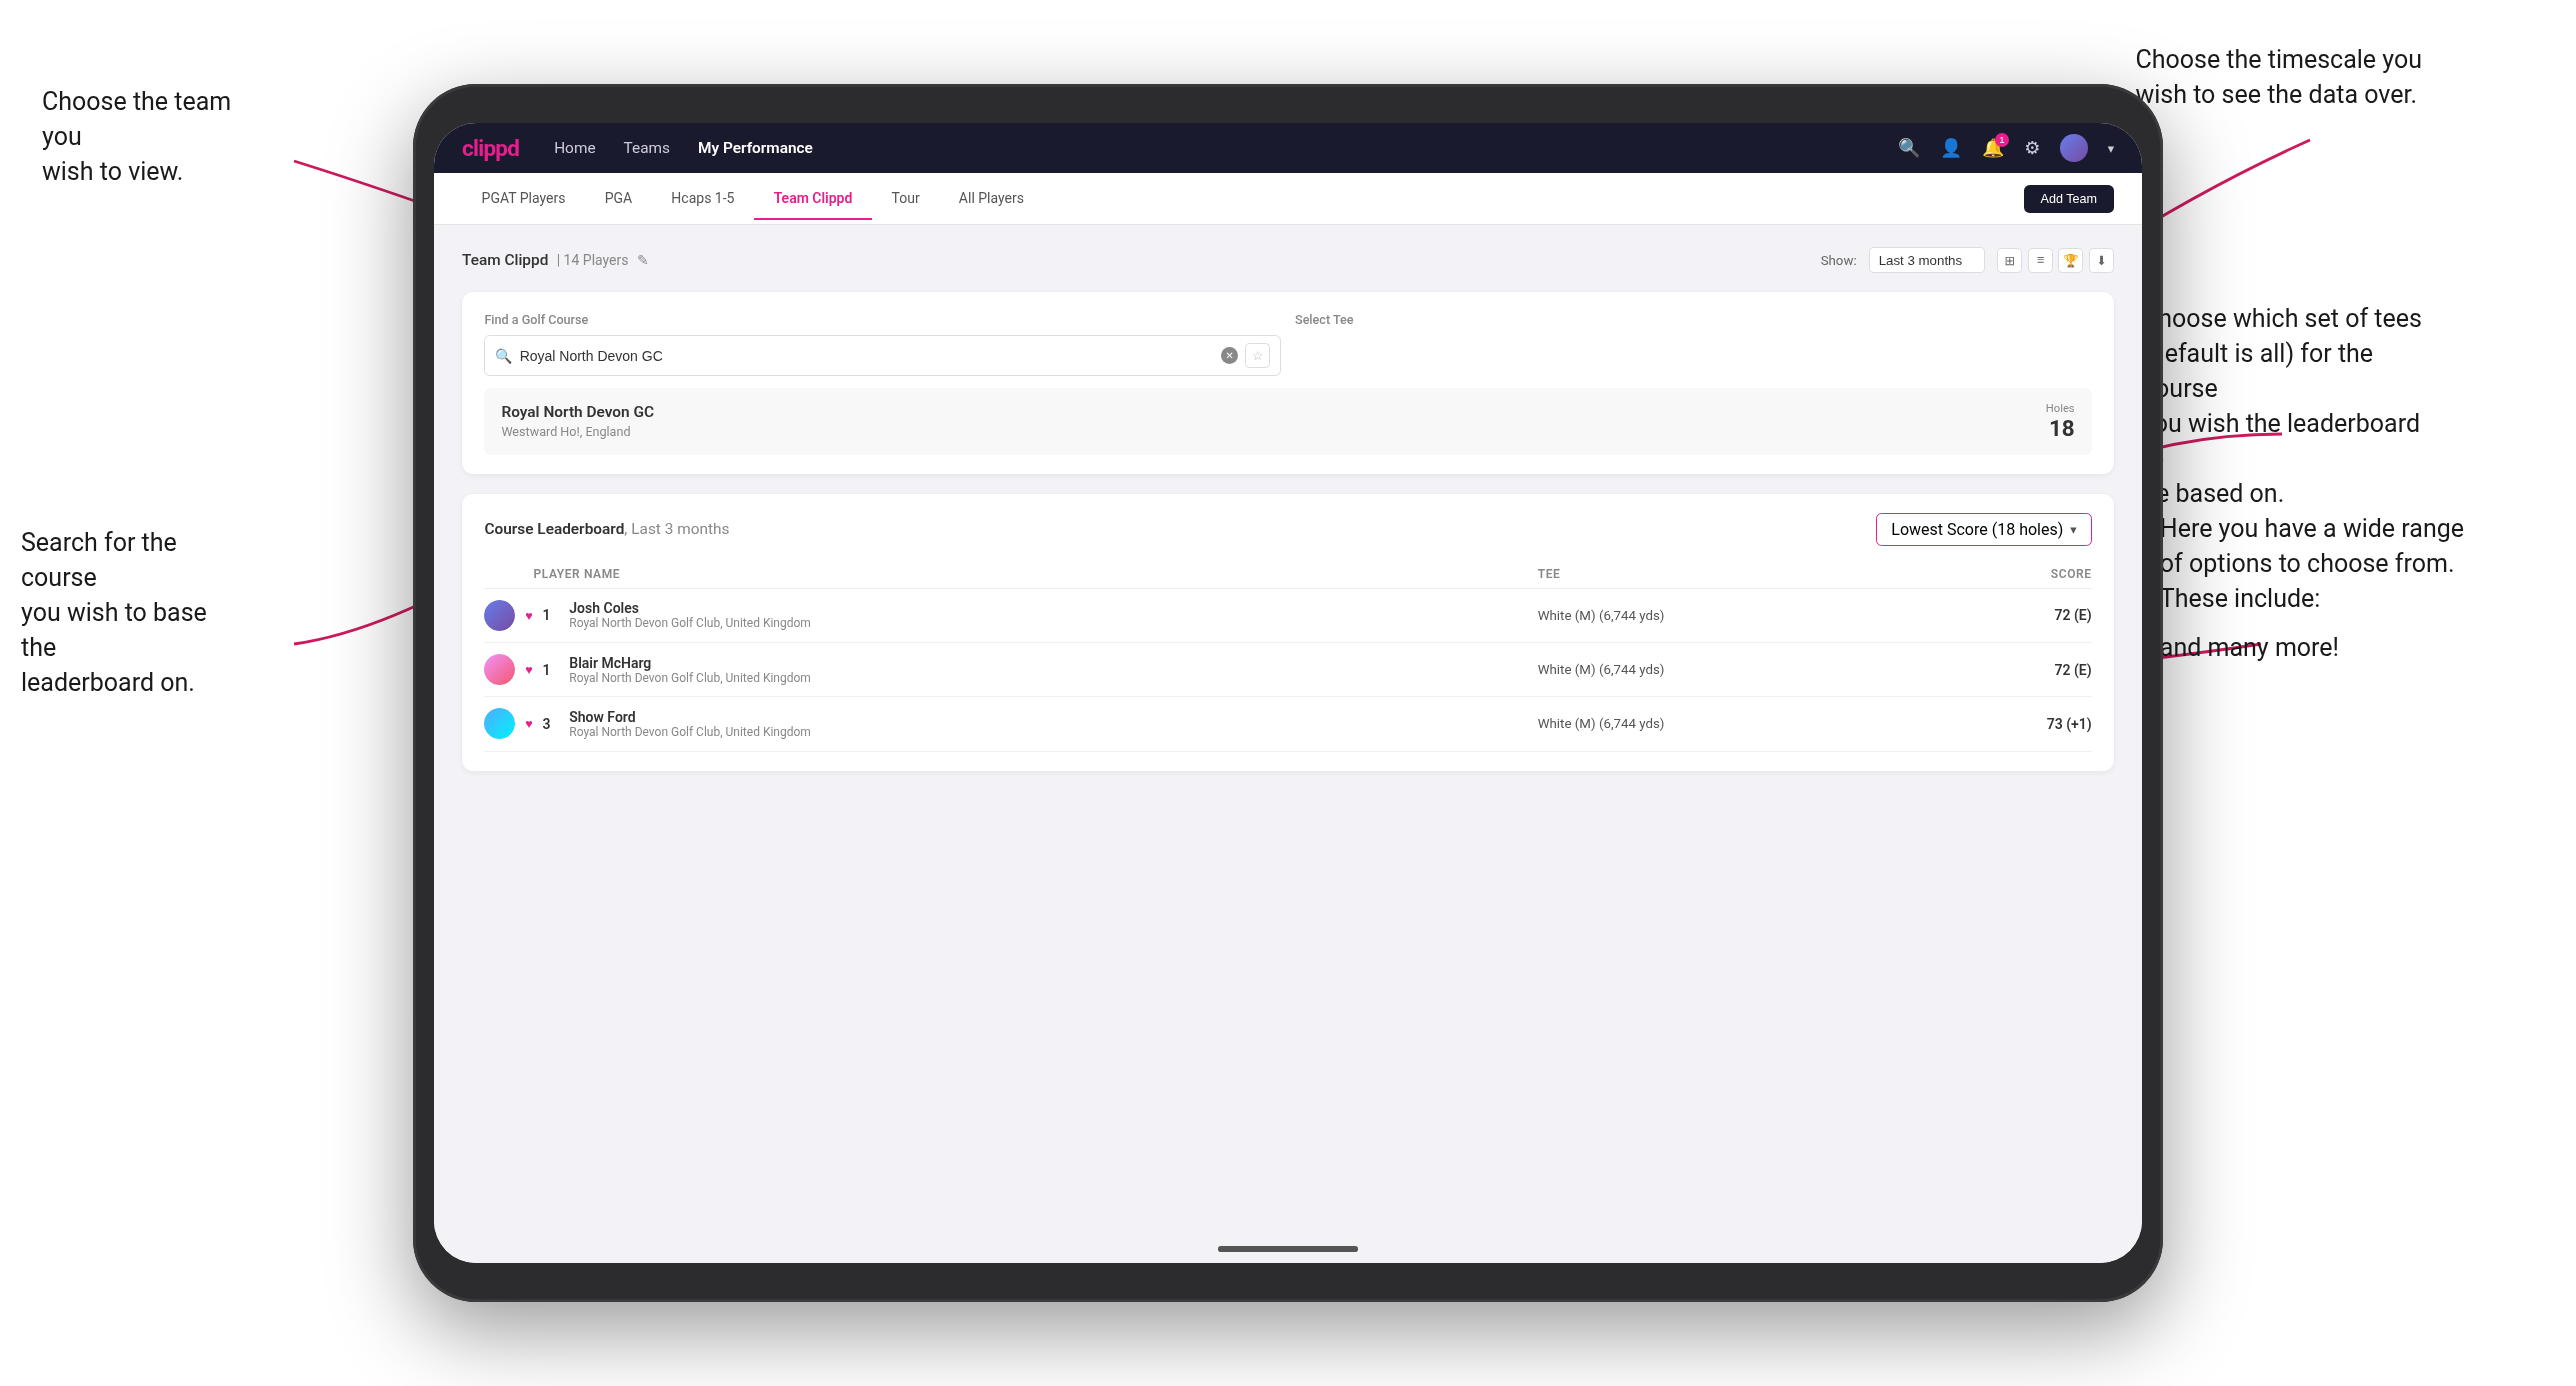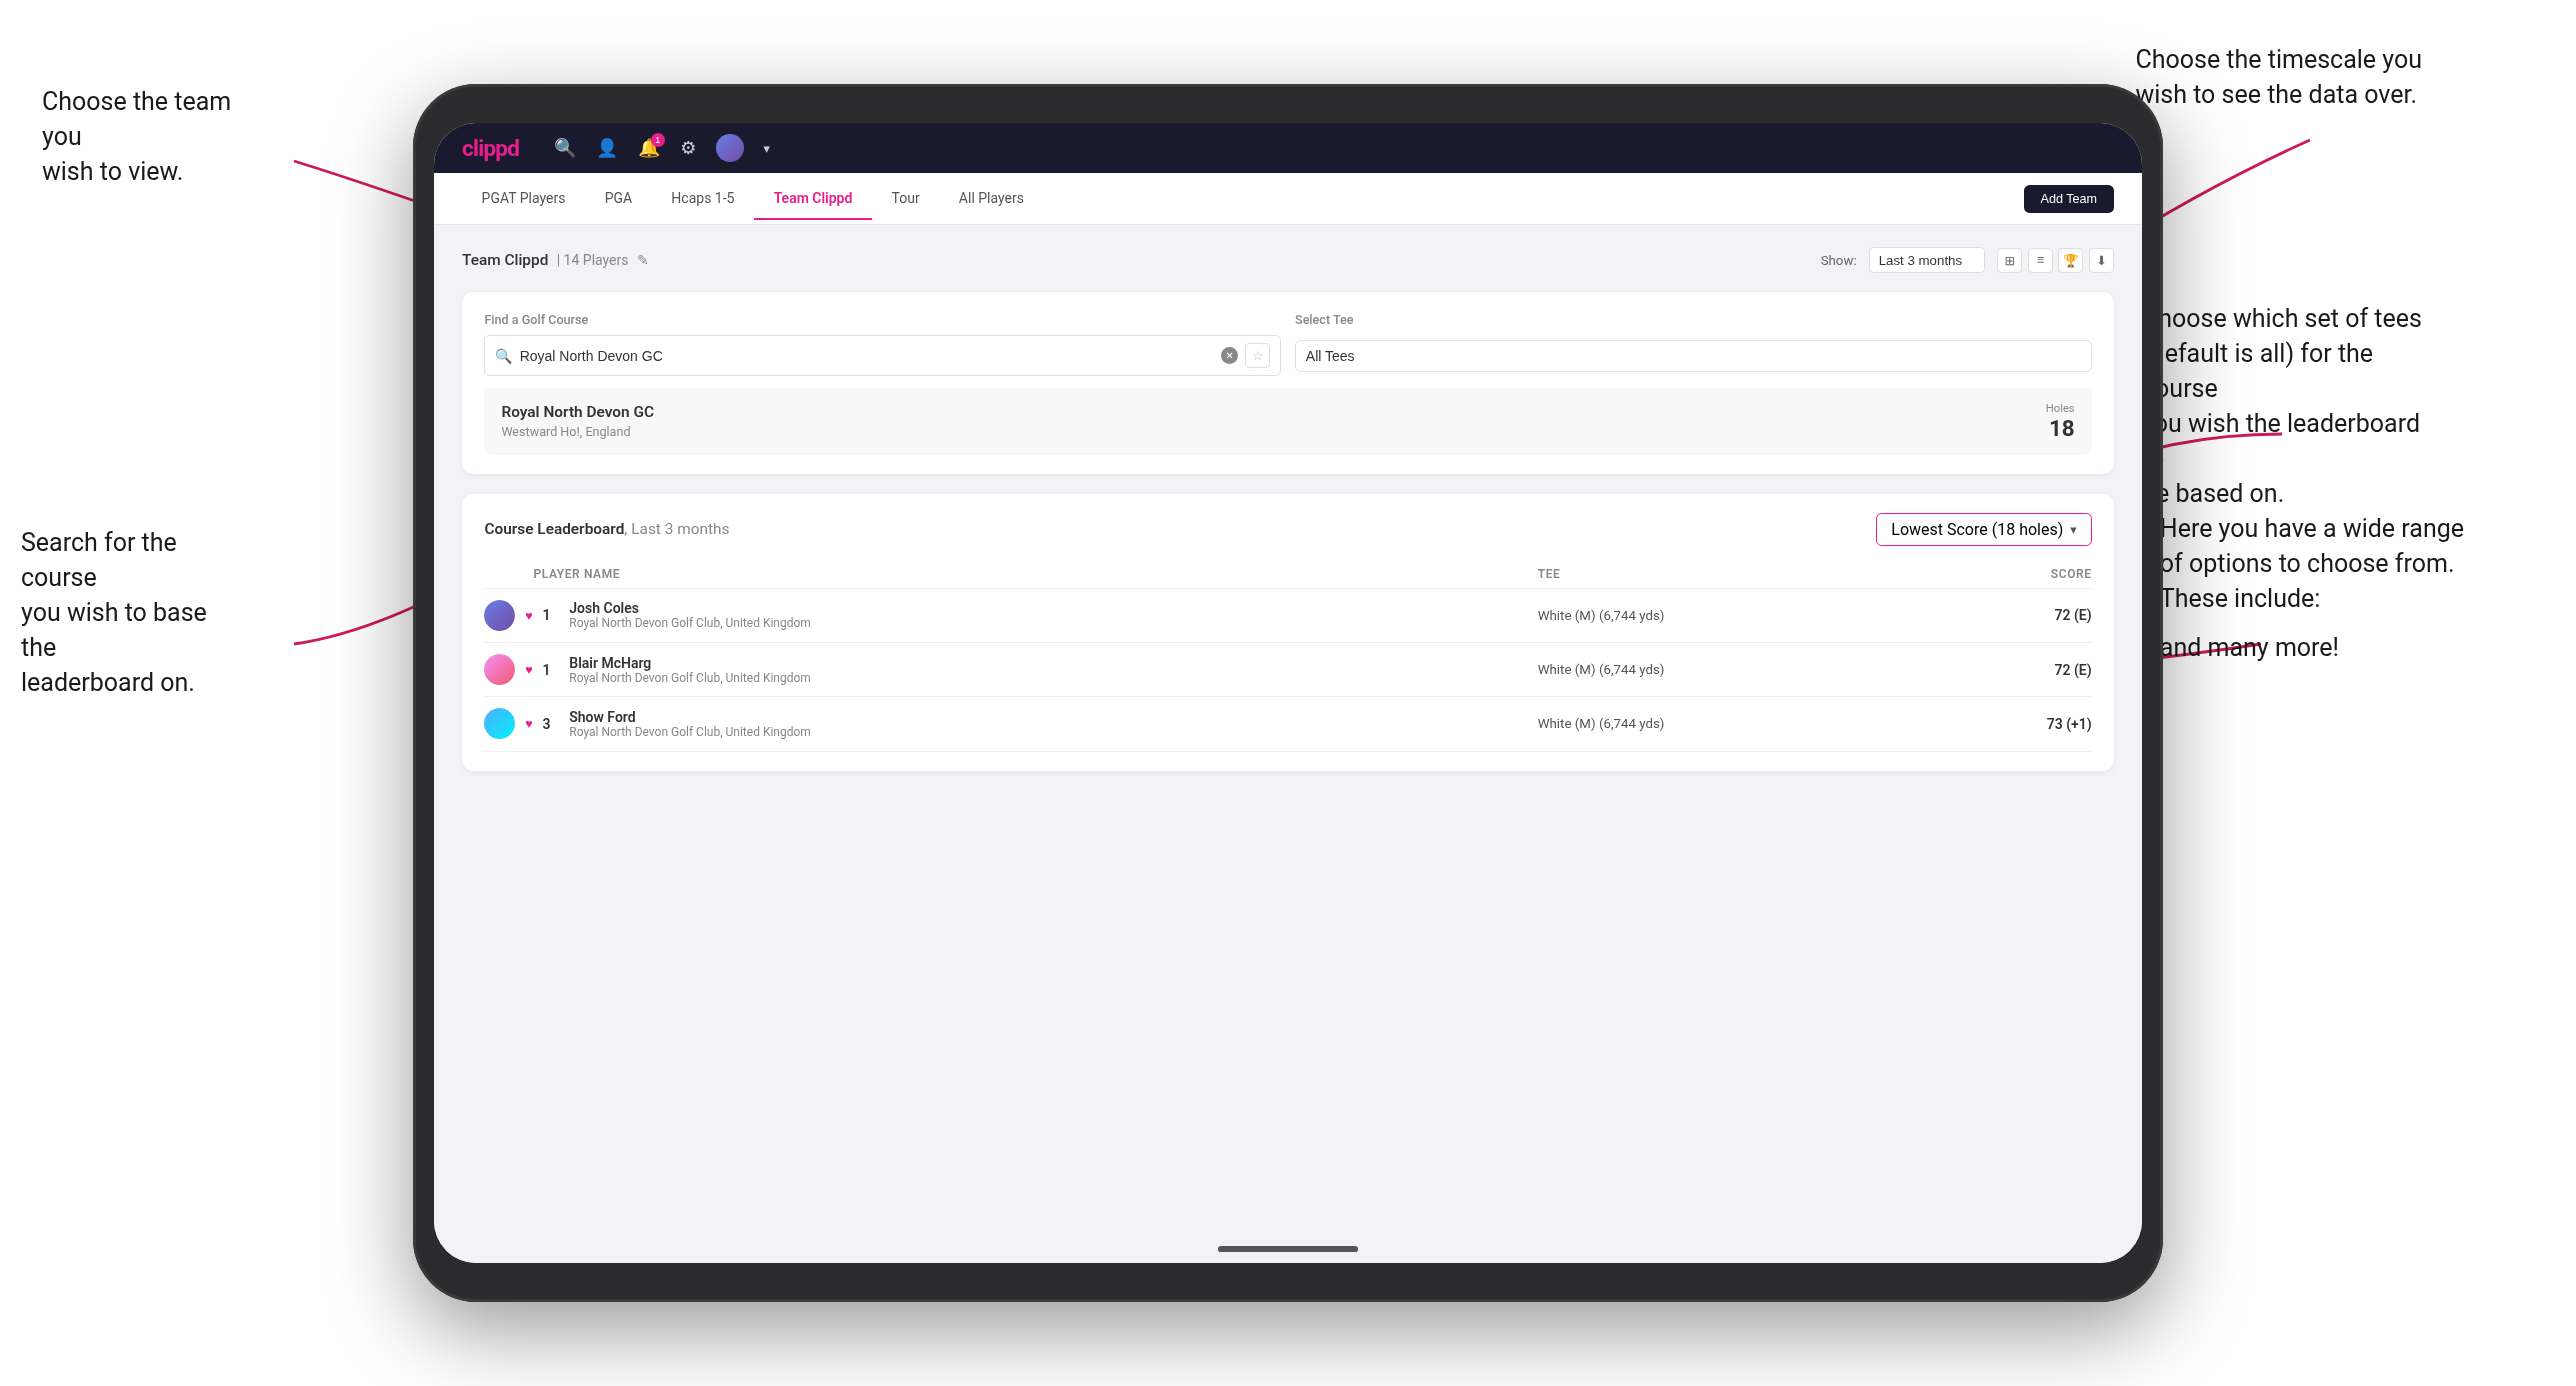--- a/index.html
+++ b/index.html
@@ -580,20 +580,25 @@
 of options to choose from.
 These include:</span>
   <div class="and-more">and many more!</div>
 </div>
 
 <div class="tablet-frame">
   <div class="tablet-screen">
 
     <div class="nav-bar">
       <div class="nav-logo">clippd</div>
+      <div class="nav-links">
+        <span class="nav-link">Home</span>
+        <span class="nav-link">Teams</span>
+        <span class="nav-link active">My Performance</span>
+      </div>
       <div class="nav-icons">
         <button class="nav-icon-btn">🔍</button>
         <button class="nav-icon-btn">👤</button>
         <button class="nav-icon-btn">
           🔔
           <span class="badge">1</span>
         </button>
         <button class="nav-icon-btn">⚙</button>
         <div class="nav-avatar" style="background: linear-gradient(135deg, #667eea, #764ba2); width:28px;height:28px;border-radius:50%;"></div>
         <span style="color:#ccc;font-size:12.6px;">▾</span>
@@ -640,28 +645,20 @@
         <div class="search-labels-row">
           <div class="search-label">Find a Golf Course</div>
           <div class="search-label">Select Tee</div>
         </div>
         <div class="search-inputs-row">
           <div class="search-input-wrapper">
             <span style="color:#aaa; font-size:14px;">🔍</span>
             <input type="text" style="font-size: 14px;" value="Royal North Devon GC">
             <button class="clear-btn">✕</button>
             <button class="star-btn">☆</button>
-          </div>
-          <div class="tee-select-wrapper">
-            <select class="tee-select">
-              <option>All Tees</option>
-              <option>White (M)</option>
-              <option>Yellow (M)</option>
-              <option>Red (F)</option>
-            </select>
           </div>
         </div>
 
         <div class="course-result">
           <div>
             <div class="course-name">Royal North Devon GC</div>
             <div class="course-location">Westward Ho!, England</div>
           </div>
           <div class="holes-badge">
             <div class="holes-label">Holes</div>

